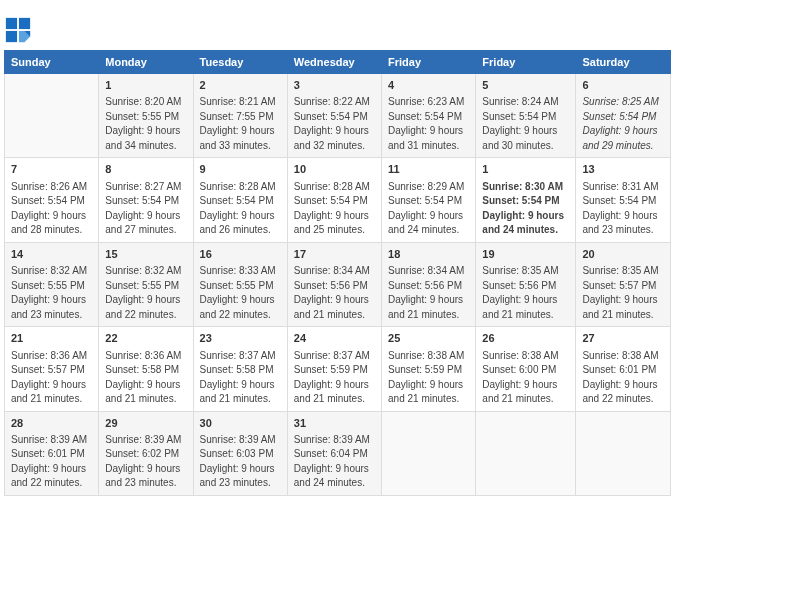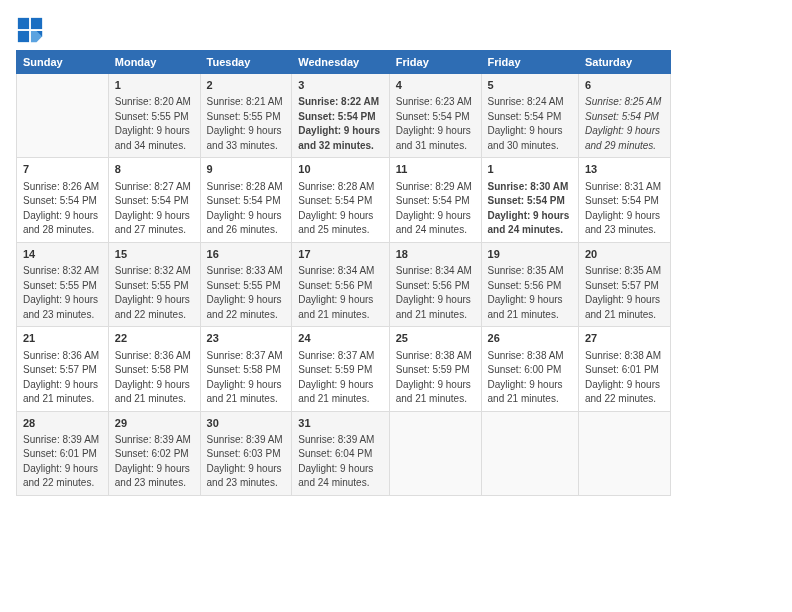--- a/index.html
+++ b/index.html
@@ -6,21 +6,21 @@
     body {
       width: 792px;
       height: 612px;
       font-family: Arial, sans-serif;
       background: #fff;
       overflow: hidden;
     }
     .page {
       width: 691px;
       height: 612px;
-      padding: 16px 20px 12px 16px;
+      padding: 16px 20px 12px 4px;
     }
     .header {
       display: flex;
       justify-content: space-between;
       align-items: flex-start;
       margin-bottom: 6px;
     }
     .logo {
       display: flex;
       align-items: center;
@@ -133,27 +133,27 @@
           <td>
             <span class="day-num">1</span>
             <div class="day-info" style="white-space: pre-line;">Sunrise: 8:20 AM
 Sunset: 5:55 PM
 Daylight: 9 hours
 and 34 minutes.</div>
           </td>
           <td>
             <span class="day-num">2</span>
             <div class="day-info" style="white-space: pre-line;">Sunrise: 8:21 AM
-Sunset: 5:55 PM
+Sunset: 7:55 PM
 Daylight: 9 hours
 and 33 minutes.</div>
           </td>
           <td>
             <span class="day-num">3</span>
-            <div class="day-info" style="white-space: pre-line; font-weight: bold;">Sunrise: 8:22 AM
+            <div class="day-info" style="white-space: pre-line;">Sunrise: 8:22 AM
 Sunset: 5:54 PM
 Daylight: 9 hours
 and 32 minutes.</div>
           </td>
           <td>
             <span class="day-num">4</span>
             <div class="day-info" style="white-space: pre-line;">Sunrise: 6:23 AM
 Sunset: 5:54 PM
 Daylight: 9 hours
 and 31 minutes.</div>

